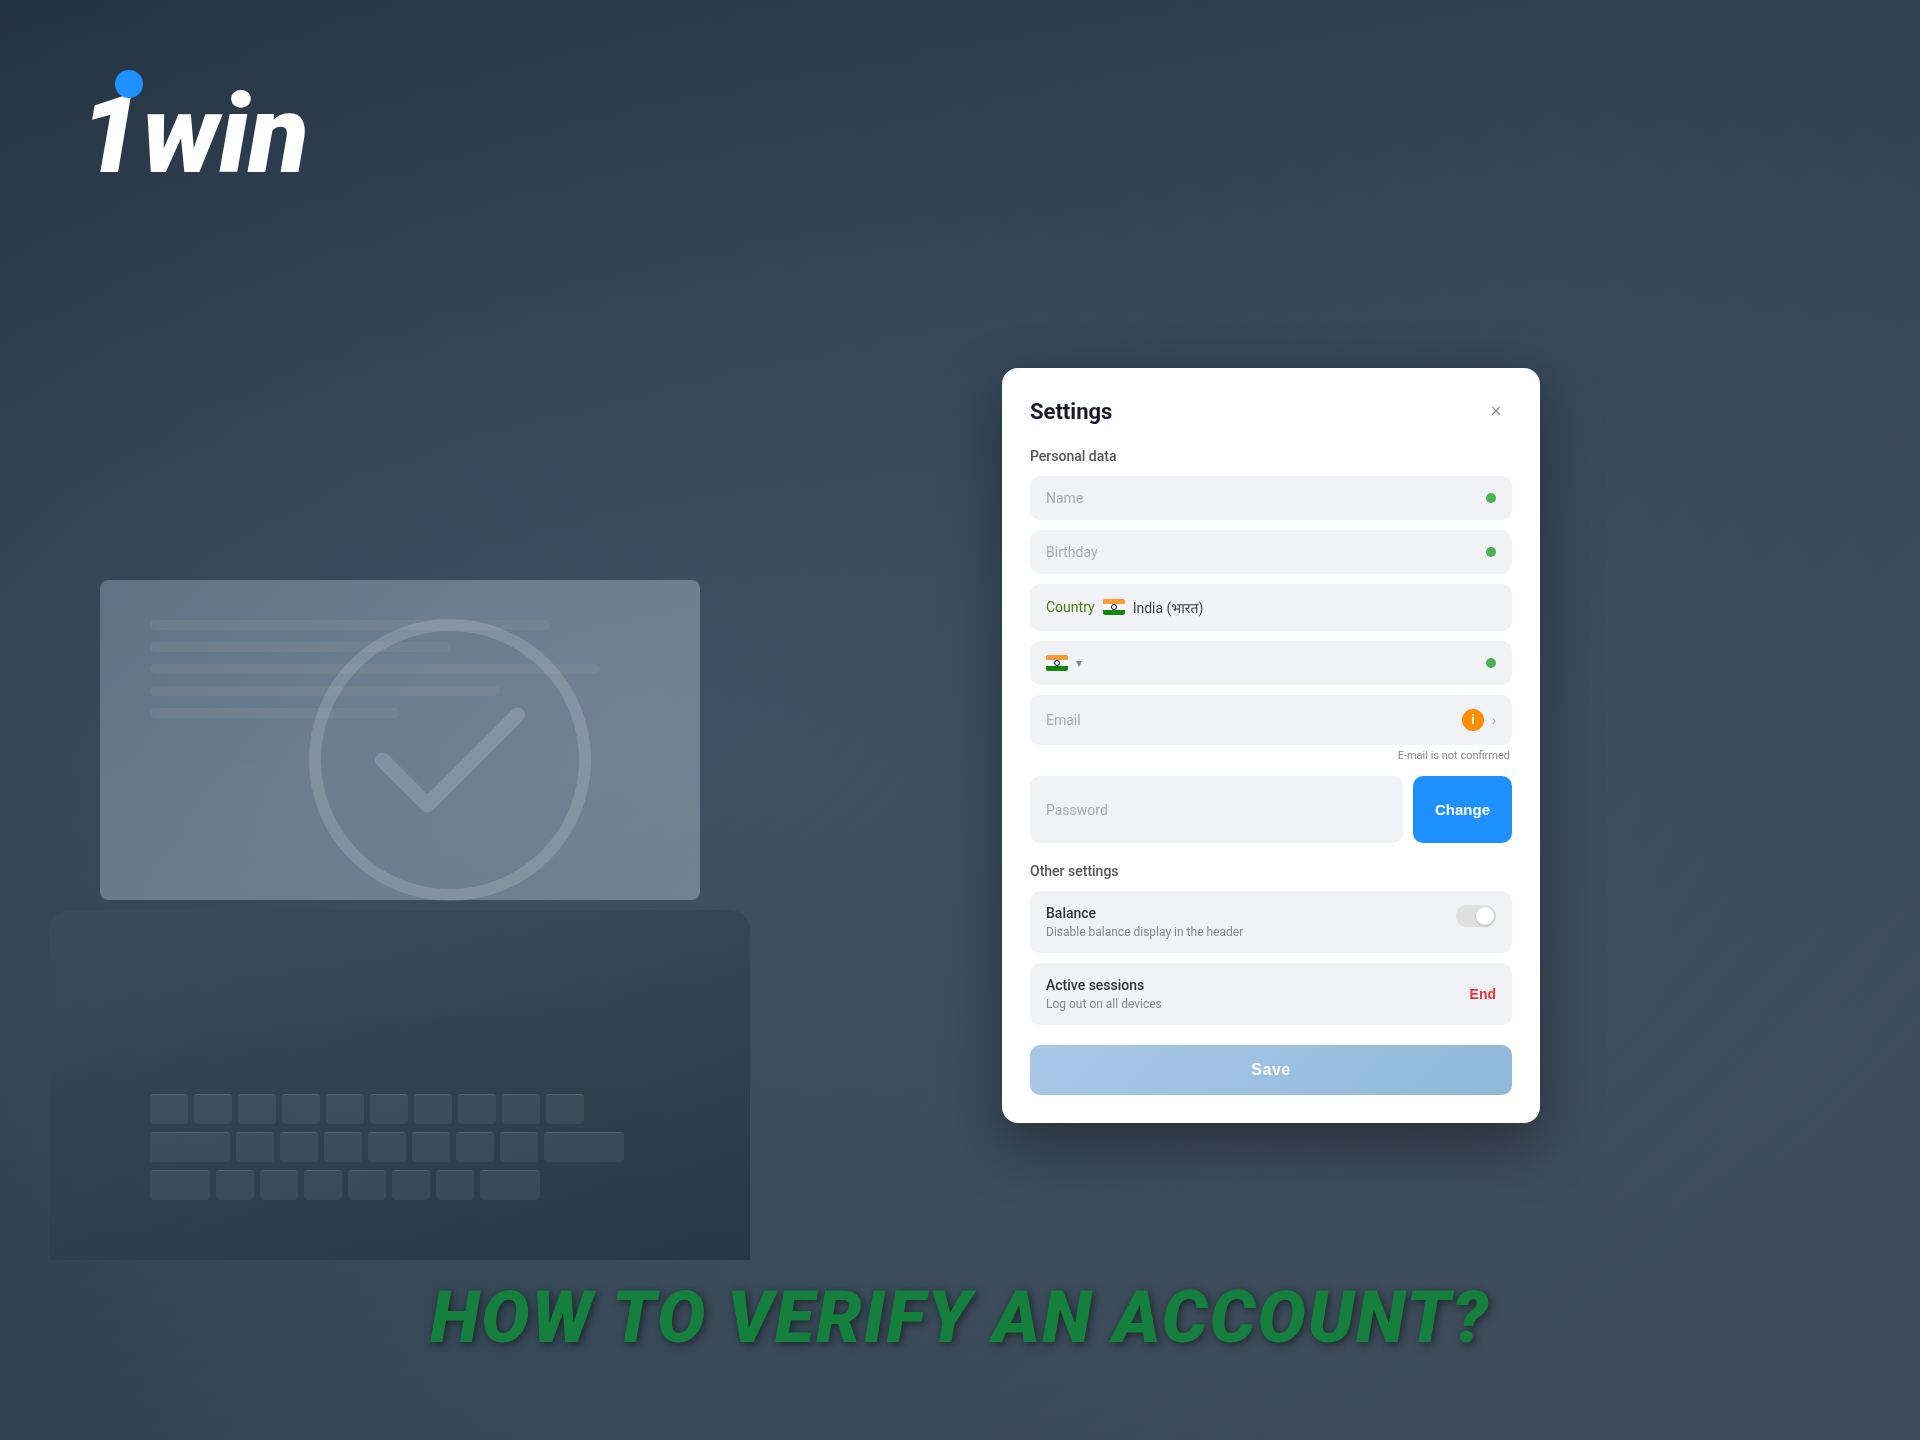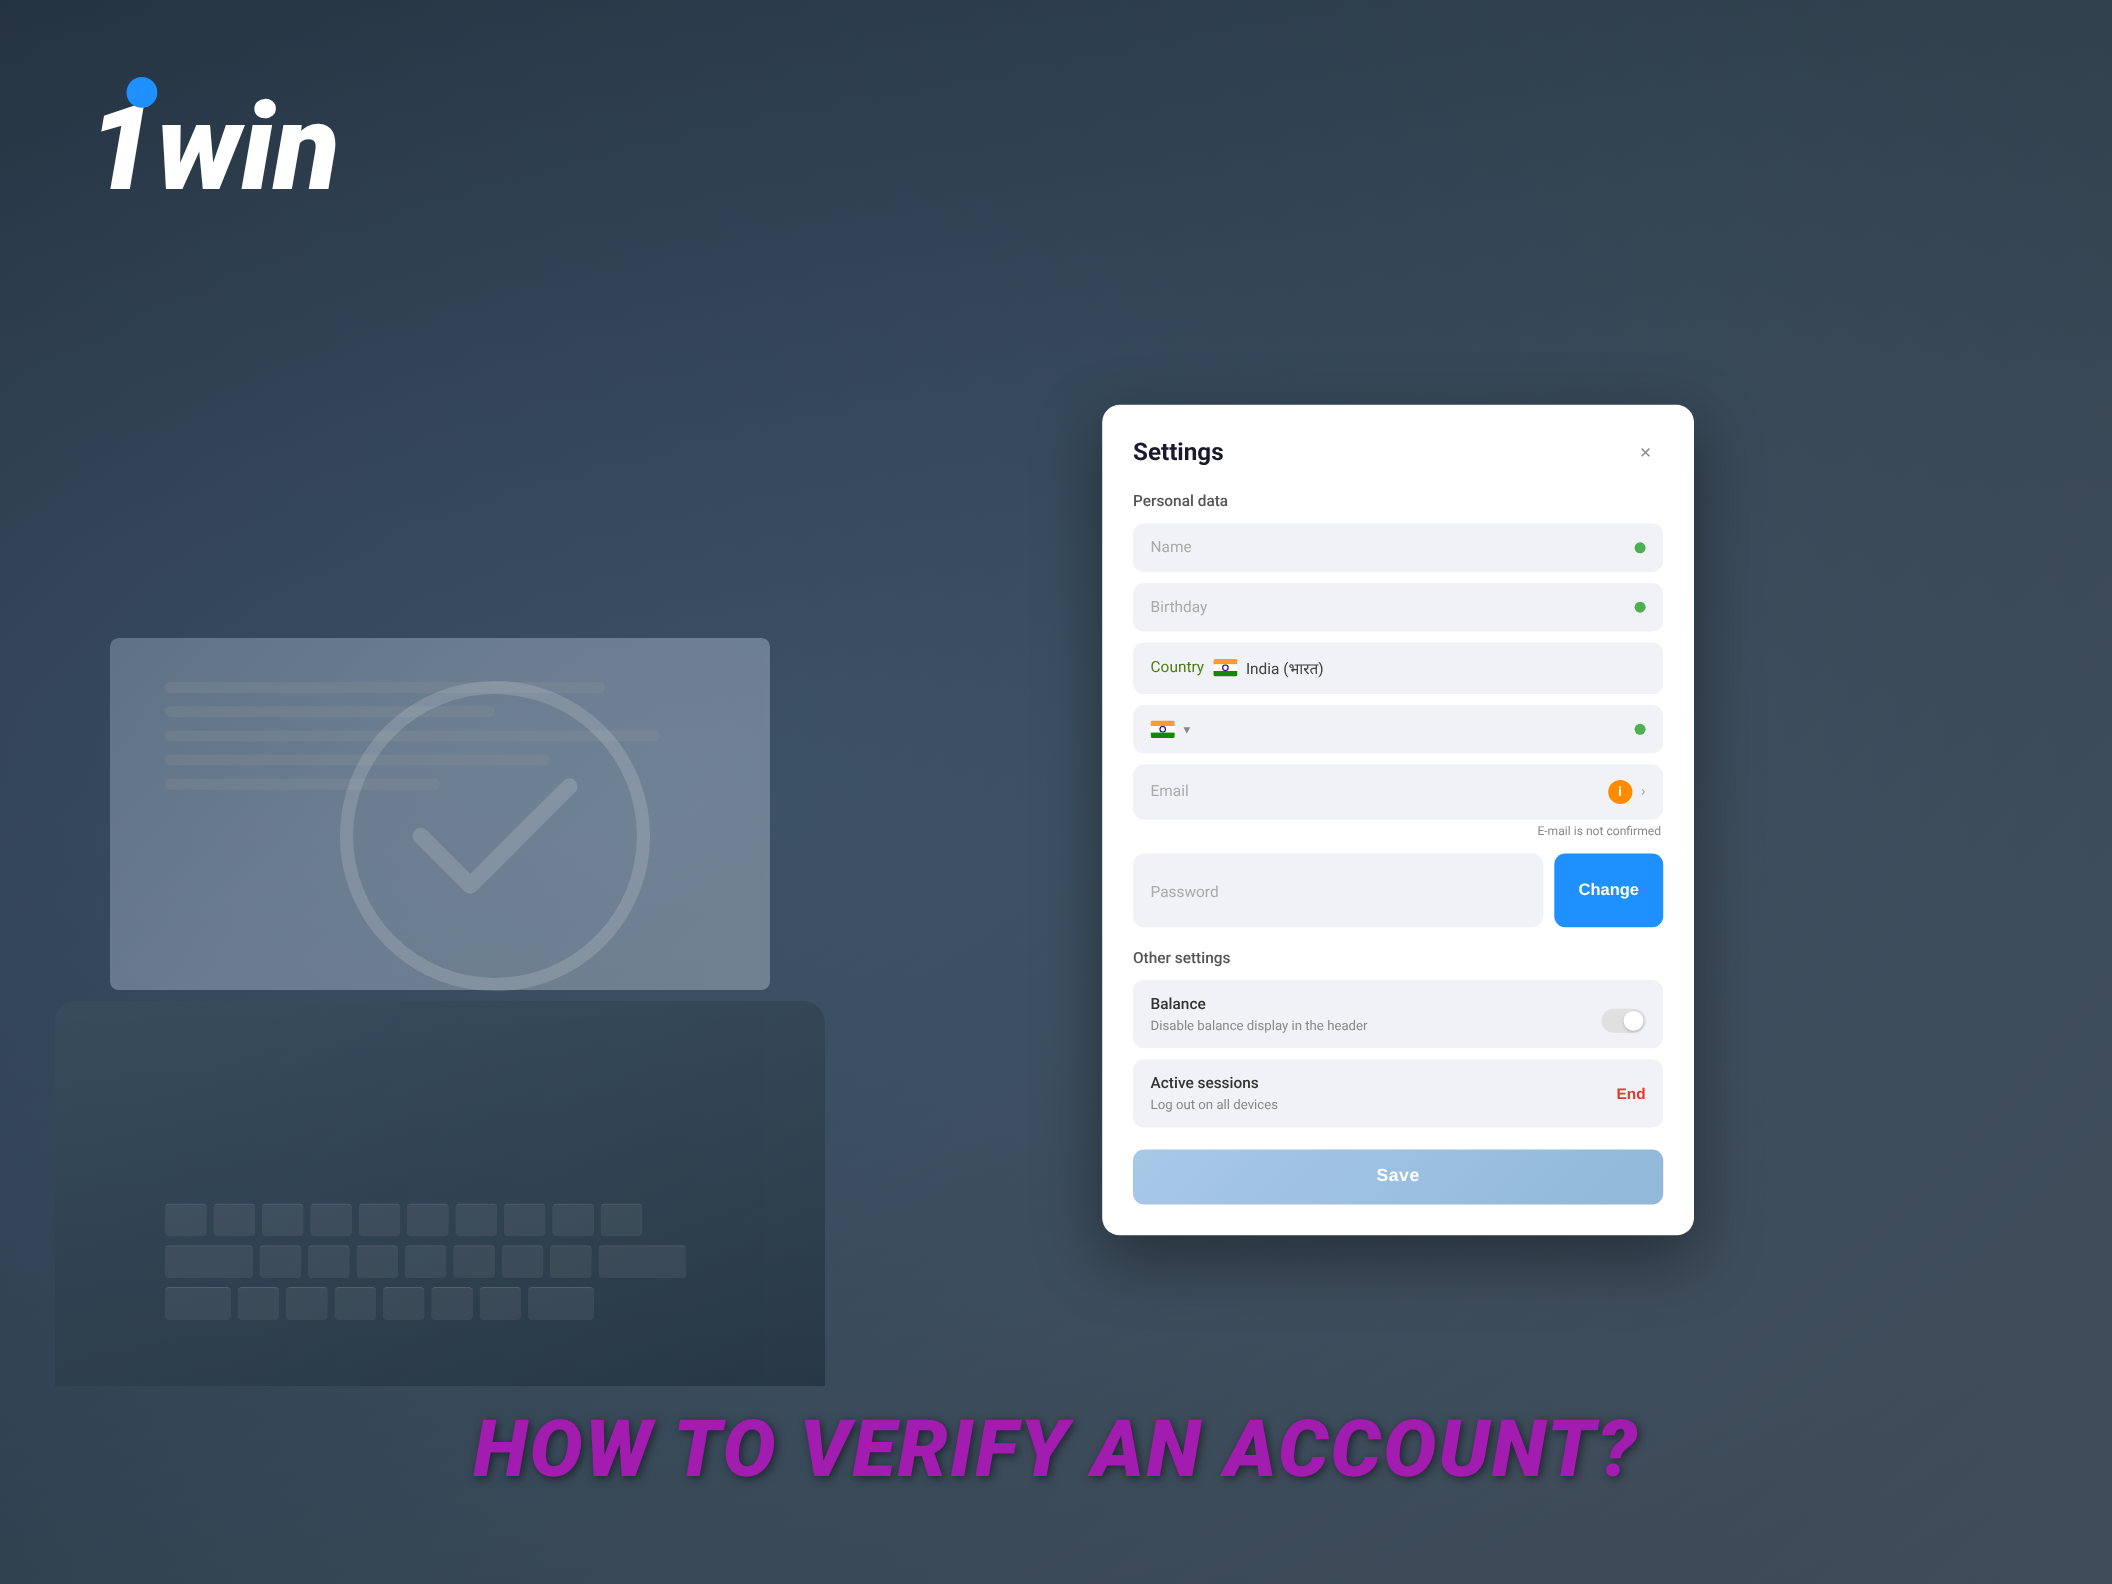--- a/index.html
+++ b/index.html
@@ -158,21 +158,21 @@
       bottom: 80px;
       left: 0;
       right: 0;
       text-align: center;
       z-index: 10;
     }
 
     .bottom-text span {
       font-size: 72px;
       font-weight: 900;
-      color: #a21caf;
+      color: #15803d;
       text-transform: uppercase;
       font-style: italic;
       letter-spacing: 2px;
       text-shadow: 2px 2px 8px rgba(0,0,0,0.5);
     }
 
     
     .modal-overlay {
       position: absolute;
       inset: 0;
@@ -387,21 +387,21 @@
       margin-bottom: 12px;
       font-weight: 500;
     }
 
     .balance-card {
       background: #f0f2f5;
       border-radius: 10px;
       padding: 14px 16px;
       margin-bottom: 10px;
       display: flex;
-      align-items: flex-end;
+      align-items: flex-start;
       justify-content: space-between;
     }
 
     .balance-info {
       flex: 1;
     }
 
     .balance-title {
       font-size: 14px;
       color: #333;

